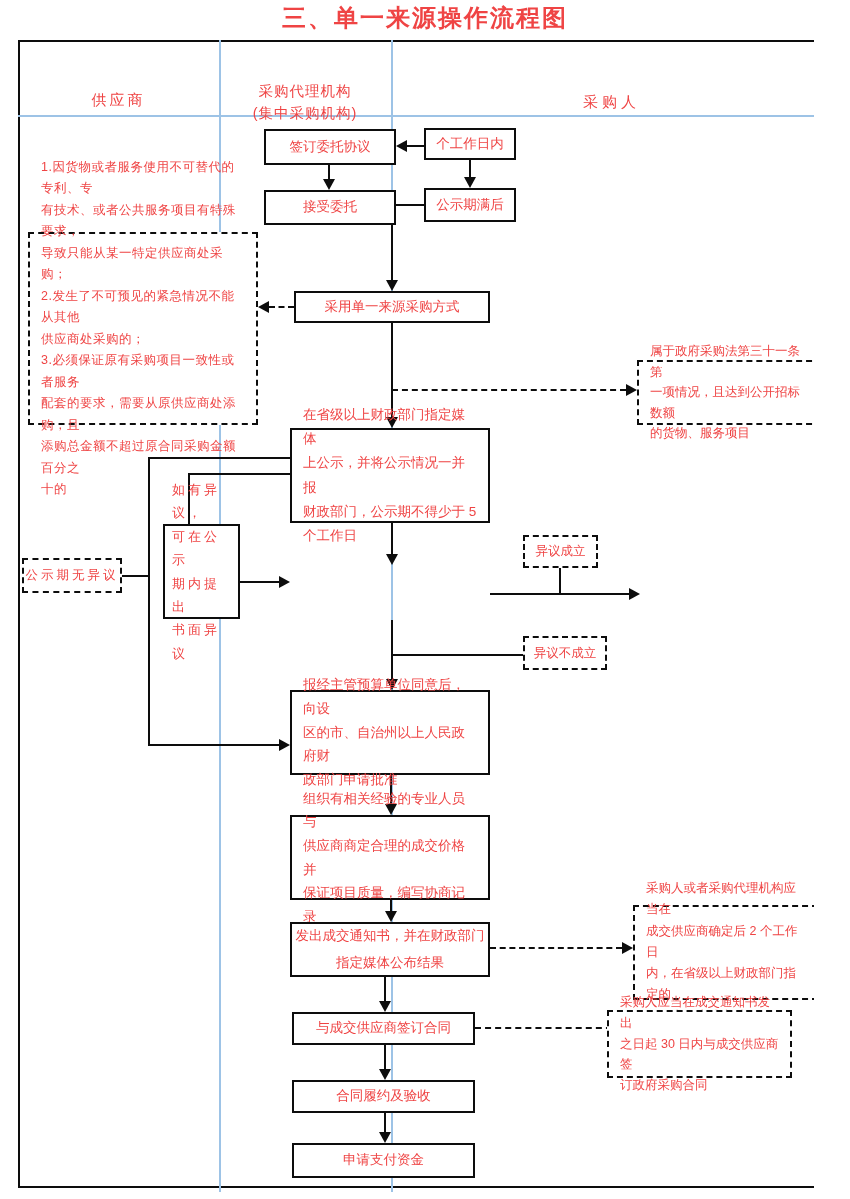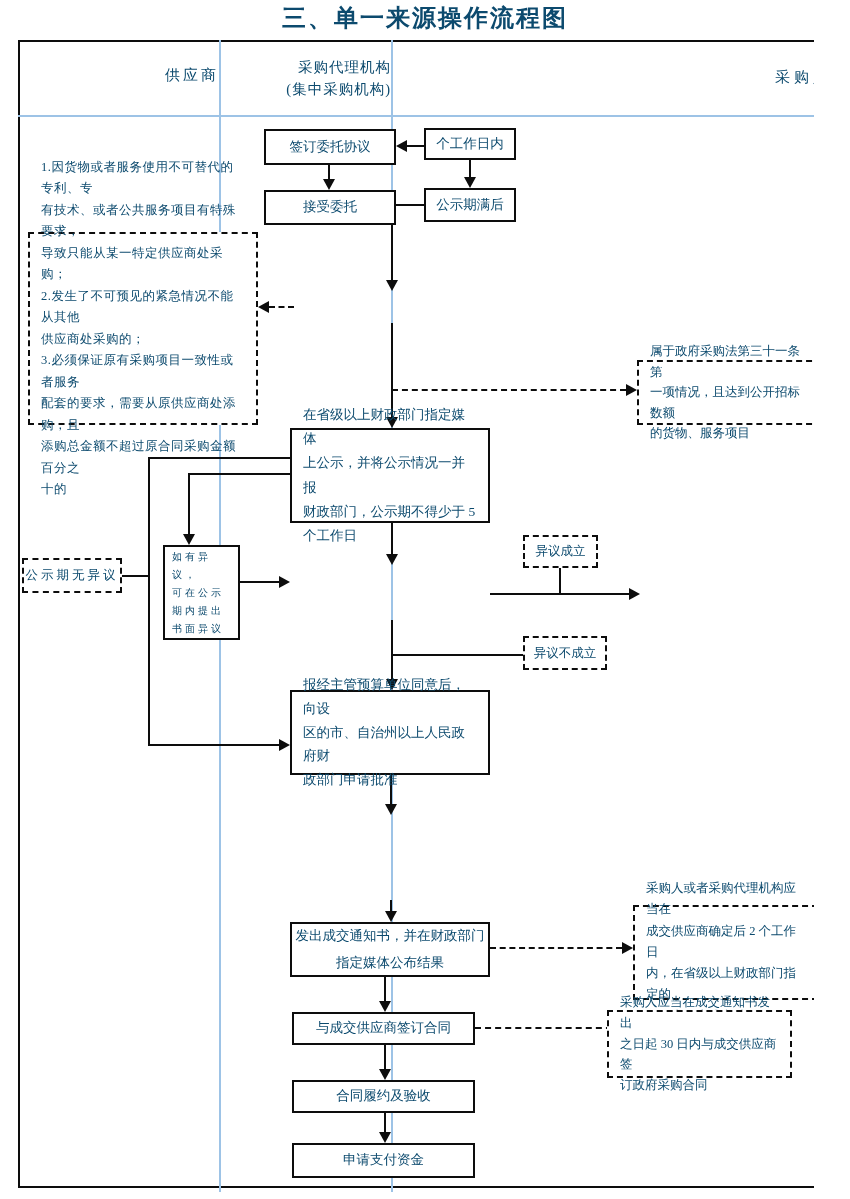--- a/index.html
+++ b/index.html
@@ -1,27 +1,27 @@
 <!DOCTYPE html>
 <html><head>
 <meta charset="utf-8">
 <style>
   html,body{margin:0;padding:0;background:#fff;}
   #canvas{
     position:relative;width:814px;height:1199px;background:#fff;overflow:hidden;
-    font-family:Liberation Serif, serif;color:#0c4a6e;
+    font-family:Liberation Sans, sans-serif;color:#ef4444;
   }
   .title{
     position:absolute;left:0;top:2px;width:850px;text-align:center;
     font-size:24px;font-weight:bold;letter-spacing:2px;white-space:pre-line;
   }
   .frame{position:absolute;left:18px;top:40px;width:810px;height:1144px;border:2px solid #0d0d0d;background:transparent;}
   .lane-v{position:absolute;width:2px;background:#9dc3e6;}
   .lane-h{position:absolute;height:2px;background:#9dc3e6;}
-  .lane-label{position:absolute;text-align:right;font-size:15px;letter-spacing:3px;white-space:pre-line;line-height:1.55;}
+  .lane-label{position:absolute;text-align:center;font-size:15px;letter-spacing:3px;white-space:pre-line;line-height:1.55;margin-top:24px;}
   .box{
     position:absolute;border:2px solid #0d0d0d;background:#fff;box-sizing:border-box;
     display:flex;align-items:center;justify-content:center;text-align:center;
     font-size:13.5px;line-height:1.8;white-space:pre-line;z-index:3;
   }
   .dashed{border-style:dashed;border-width:2px;font-size:12.5px;}
   .al{justify-content:flex-start;text-align:left;padding:6px 11px;}
   .hl{position:absolute;height:2px;background:#0d0d0d;z-index:1;}
   .vl{position:absolute;width:2px;background:#0d0d0d;z-index:1;}
   .dhl{position:absolute;height:0;border-top:2px dashed #0d0d0d;z-index:1;}
@@ -114,46 +114,50 @@
   <div class="vl" style="left:384px;top:1045px;height:24px;"></div>
   <div class="ad" style="left:379px;top:1069px;"></div>
 
   <div class="vl" style="left:384px;top:1113px;height:19px;"></div>
   <div class="ad" style="left:379px;top:1132px;"></div>
 
   <div class="box" style="left:264px;top:129px;width:132px;height:36px;">签订委托协议</div>
   <div class="box" style="left:424px;top:128px;width:92px;height:32px;">个工作日内</div>
   <div class="box" style="left:264px;top:190px;width:132px;height:35px;">接受委托</div>
   <div class="box" style="left:424px;top:188px;width:92px;height:34px;">公示期满后</div>
+  <div class="box" style="left:294px;top:291px;width:196px;height:32px;">采用单一来源采购方式</div>
   <div class="box dashed al" style="left:28px;top:232px;width:230px;height:193px;line-height:1.72;letter-spacing:0.5px;">1.因货物或者服务使用不可替代的专利、专
 有技术、或者公共服务项目有特殊要求，
 导致只能从某一特定供应商处采购；
 2.发生了不可预见的紧急情况不能从其他
 供应商处采购的；
 3.必须保证原有采购项目一致性或者服务
 配套的要求，需要从原供应商处添购，且
 添购总金额不超过原合同采购金额百分之
 十的</div>
   <div class="box dashed al" style="left:637px;top:360px;width:185px;height:65px;line-height:1.65;">属于政府采购法第三十一条第
 一项情况，且达到公开招标数额
 的货物、服务项目</div>
   <div class="box al" style="left:290px;top:428px;width:200px;height:95px;line-height:1.78;">在省级以上财政部门指定媒体
 上公示，并将公示情况一并报
 财政部门，公示期不得少于 5
 个工作日</div>
-  <div class="box al" style="left:163px;top:545px;width:77px;height:95px;font-size:10px;line-height:1.8;letter-spacing:3px;padding:4px 7px;">如有异议，
+  <div class="box al" style="left:163px;top:524px;width:77px;height:95px;font-size:13px;line-height:1.8;letter-spacing:3px;padding:4px 7px;">如有异议，
 可在公示
 期内提出
 书面异议</div>
   <div class="box dashed" style="left:22px;top:558px;width:100px;height:35px;letter-spacing:3px;text-align:center;">公示期无异议</div>
   <div class="box dashed" style="left:523px;top:535px;width:75px;height:33px;">异议成立</div>
   <div class="box dashed" style="left:523px;top:636px;width:84px;height:34px;">异议不成立</div>
   <div class="box al" style="left:290px;top:690px;width:200px;height:85px;line-height:1.75;">报经主管预算单位同意后，向设
 区的市、自治州以上人民政府财
 政部门申请批准</div>
+  <div class="box al" style="left:290px;top:815px;width:200px;height:85px;line-height:1.75;">组织有相关经验的专业人员与
+供应商商定合理的成交价格并
+保证项目质量，编写协商记录</div>
   <div class="box" style="left:290px;top:922px;width:200px;height:55px;line-height:1.95;">发出成交通知书，并在财政部门
 指定媒体公布结果</div>
   <div class="box dashed al" style="left:633px;top:905px;width:185px;height:95px;line-height:1.7;">采购人或者采购代理机构应当在
 成交供应商确定后 2 个工作日
 内，在省级以上财政部门指定的
 媒体上公告成交结果</div>
   <div class="box" style="left:292px;top:1012px;width:183px;height:33px;">与成交供应商签订合同</div>
   <div class="box dashed al" style="left:607px;top:1010px;width:185px;height:68px;line-height:1.65;">采购人应当在成交通知书发出
 之日起 30 日内与成交供应商签
 订政府采购合同</div>

